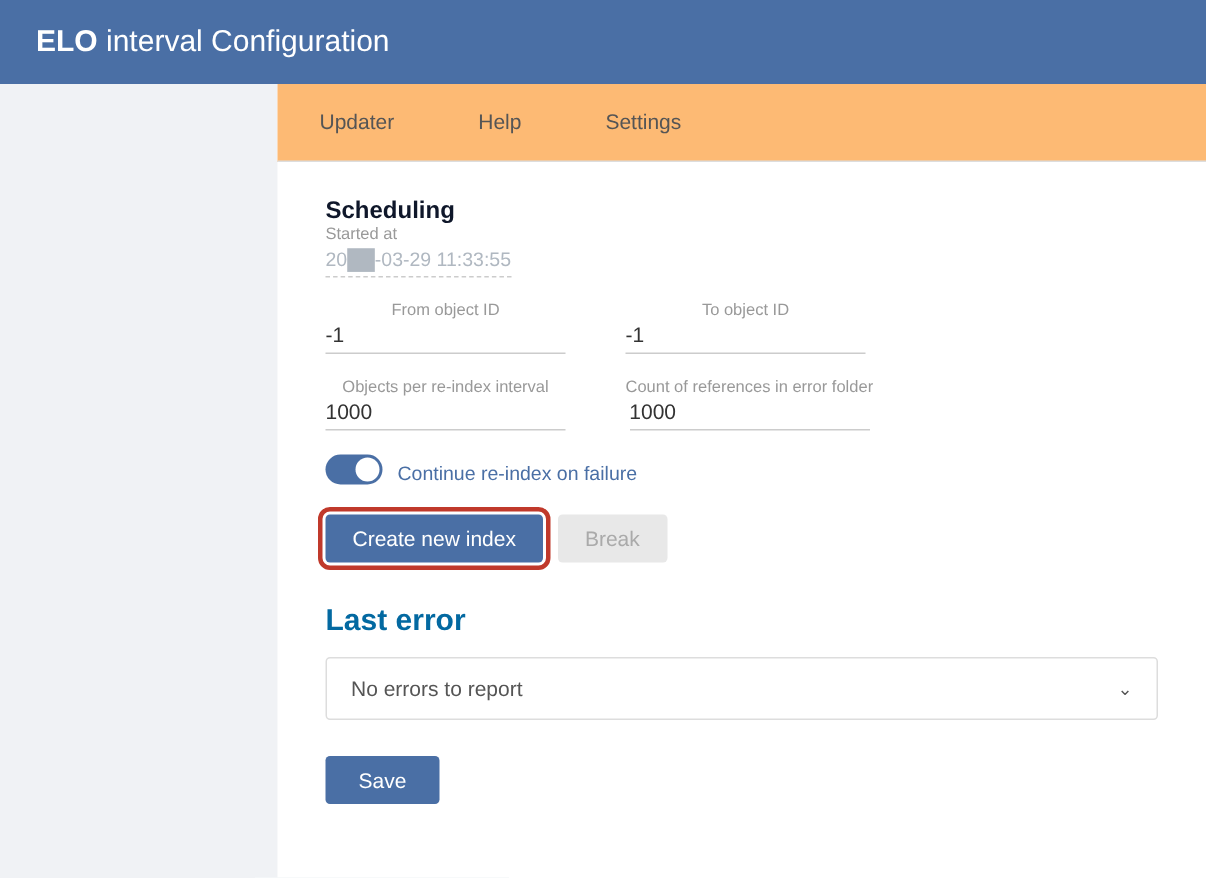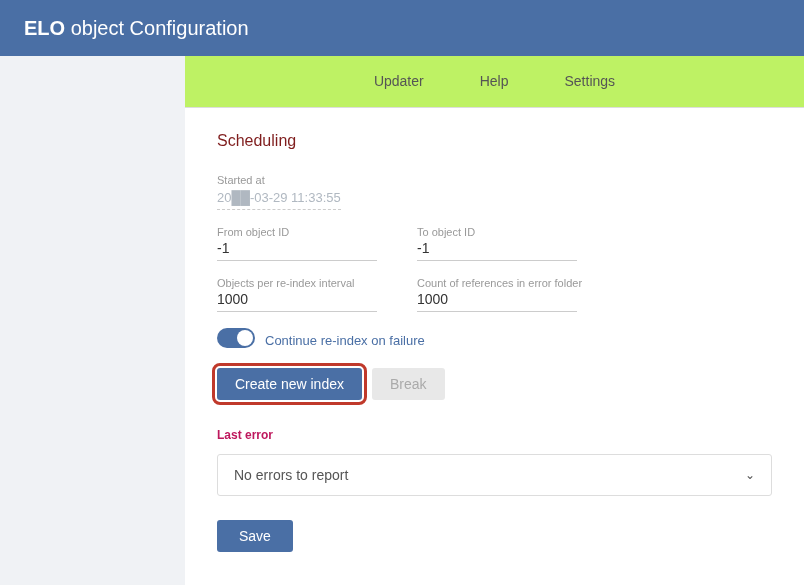--- a/index.html
+++ b/index.html
@@ -32,22 +32,21 @@
 
     .main-panel {
       flex: 1;
       background: white;
       padding: 0 0 20px 0;
     }
 
     .tabs {
       display: flex;
       border-bottom: 1px solid #ddd;
-      background: #bef264;
-      justify-content: center;
+      background: #fdba74;
     }
 
     .tab {
       padding: 16px 28px;
       cursor: pointer;
       font-size: 14px;
       color: #555;
       border-bottom: 3px solid transparent;
       position: relative;
       top: 1px;
@@ -59,23 +58,23 @@
       border-bottom: 3px solid #4a6fa5;
       font-weight: bold;
     }
 
     .panel-content {
       padding: 24px 32px;
     }
 
     .section-title {
       font-size: 16px;
-      font-weight: normal;
-      color: #7f1d1d;
-      margin-bottom: 24px;
+      font-weight: bold;
+      color: #0f172a;
+      margin-bottom: 0;
     }
 
     .field-label {
       font-size: 11px;
       color: #999;
       margin-bottom: 2px;
     }
 
     .field-value {
       font-size: 14px;
@@ -102,20 +101,21 @@
 
     .fields-row {
       display: flex;
       gap: 40px;
       margin-bottom: 16px;
     }
 
     .field-group {
       display: flex;
       flex-direction: column;
+      align-items: center;
     }
 
     .toggle-row {
       display: flex;
       align-items: flex-end;
       gap: 10px;
       margin-bottom: 20px;
       margin-top: 4px;
     }
 
@@ -166,23 +166,23 @@
       background: #e8e8e8;
       color: #aaa;
       border: none;
       padding: 8px 18px;
       font-size: 14px;
       border-radius: 3px;
       cursor: pointer;
     }
 
     .last-error-title {
-      font-size: 12px;
+      font-size: 20px;
       font-weight: bold;
-      color: #be185d;
+      color: #0369a1;
       margin-bottom: 12px;
     }
 
     .error-dropdown {
       border: 1px solid #ddd;
       border-radius: 3px;
       padding: 12px 16px;
       display: flex;
       justify-content: space-between;
       align-items: center;
@@ -206,21 +206,21 @@
       font-size: 14px;
       border-radius: 3px;
       cursor: pointer;
     }
   </style>
 </head>
 <body>
 
 <div class="header">
   <span class="header-title">
-    <span class="bold">ELO</span><span class="light"> object Configuration</span>
+    <span class="bold">ELO</span><span class="light"> interval Configuration</span>
   </span>
 </div>
 
 <div class="content-area">
 
   <div class="sidebar"></div>
 
   <div class="main-panel">
 
     <div class="tabs">

